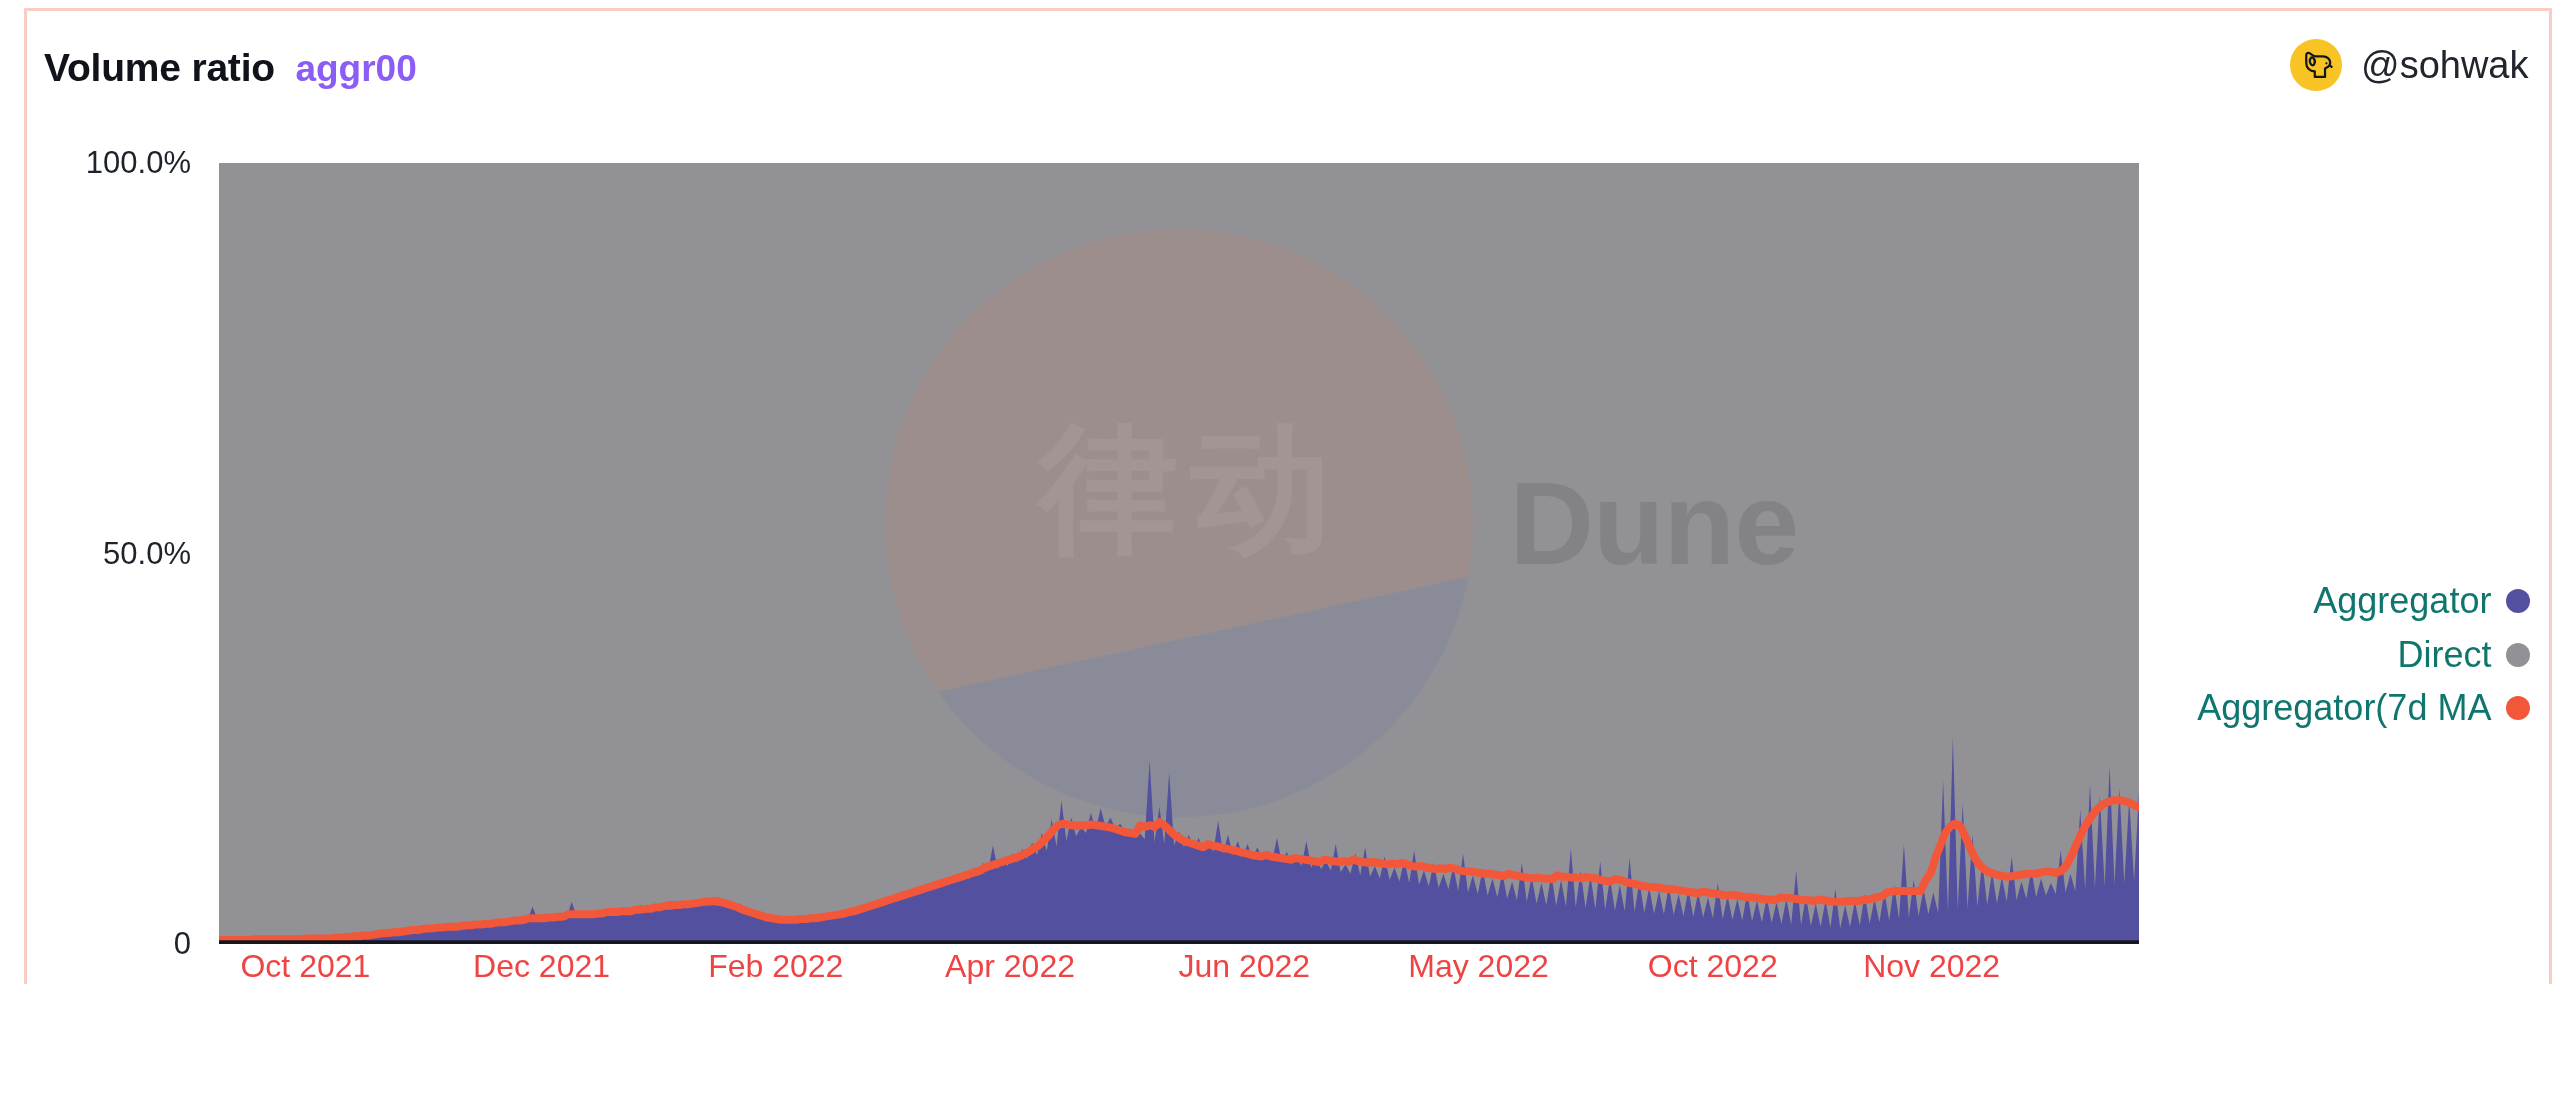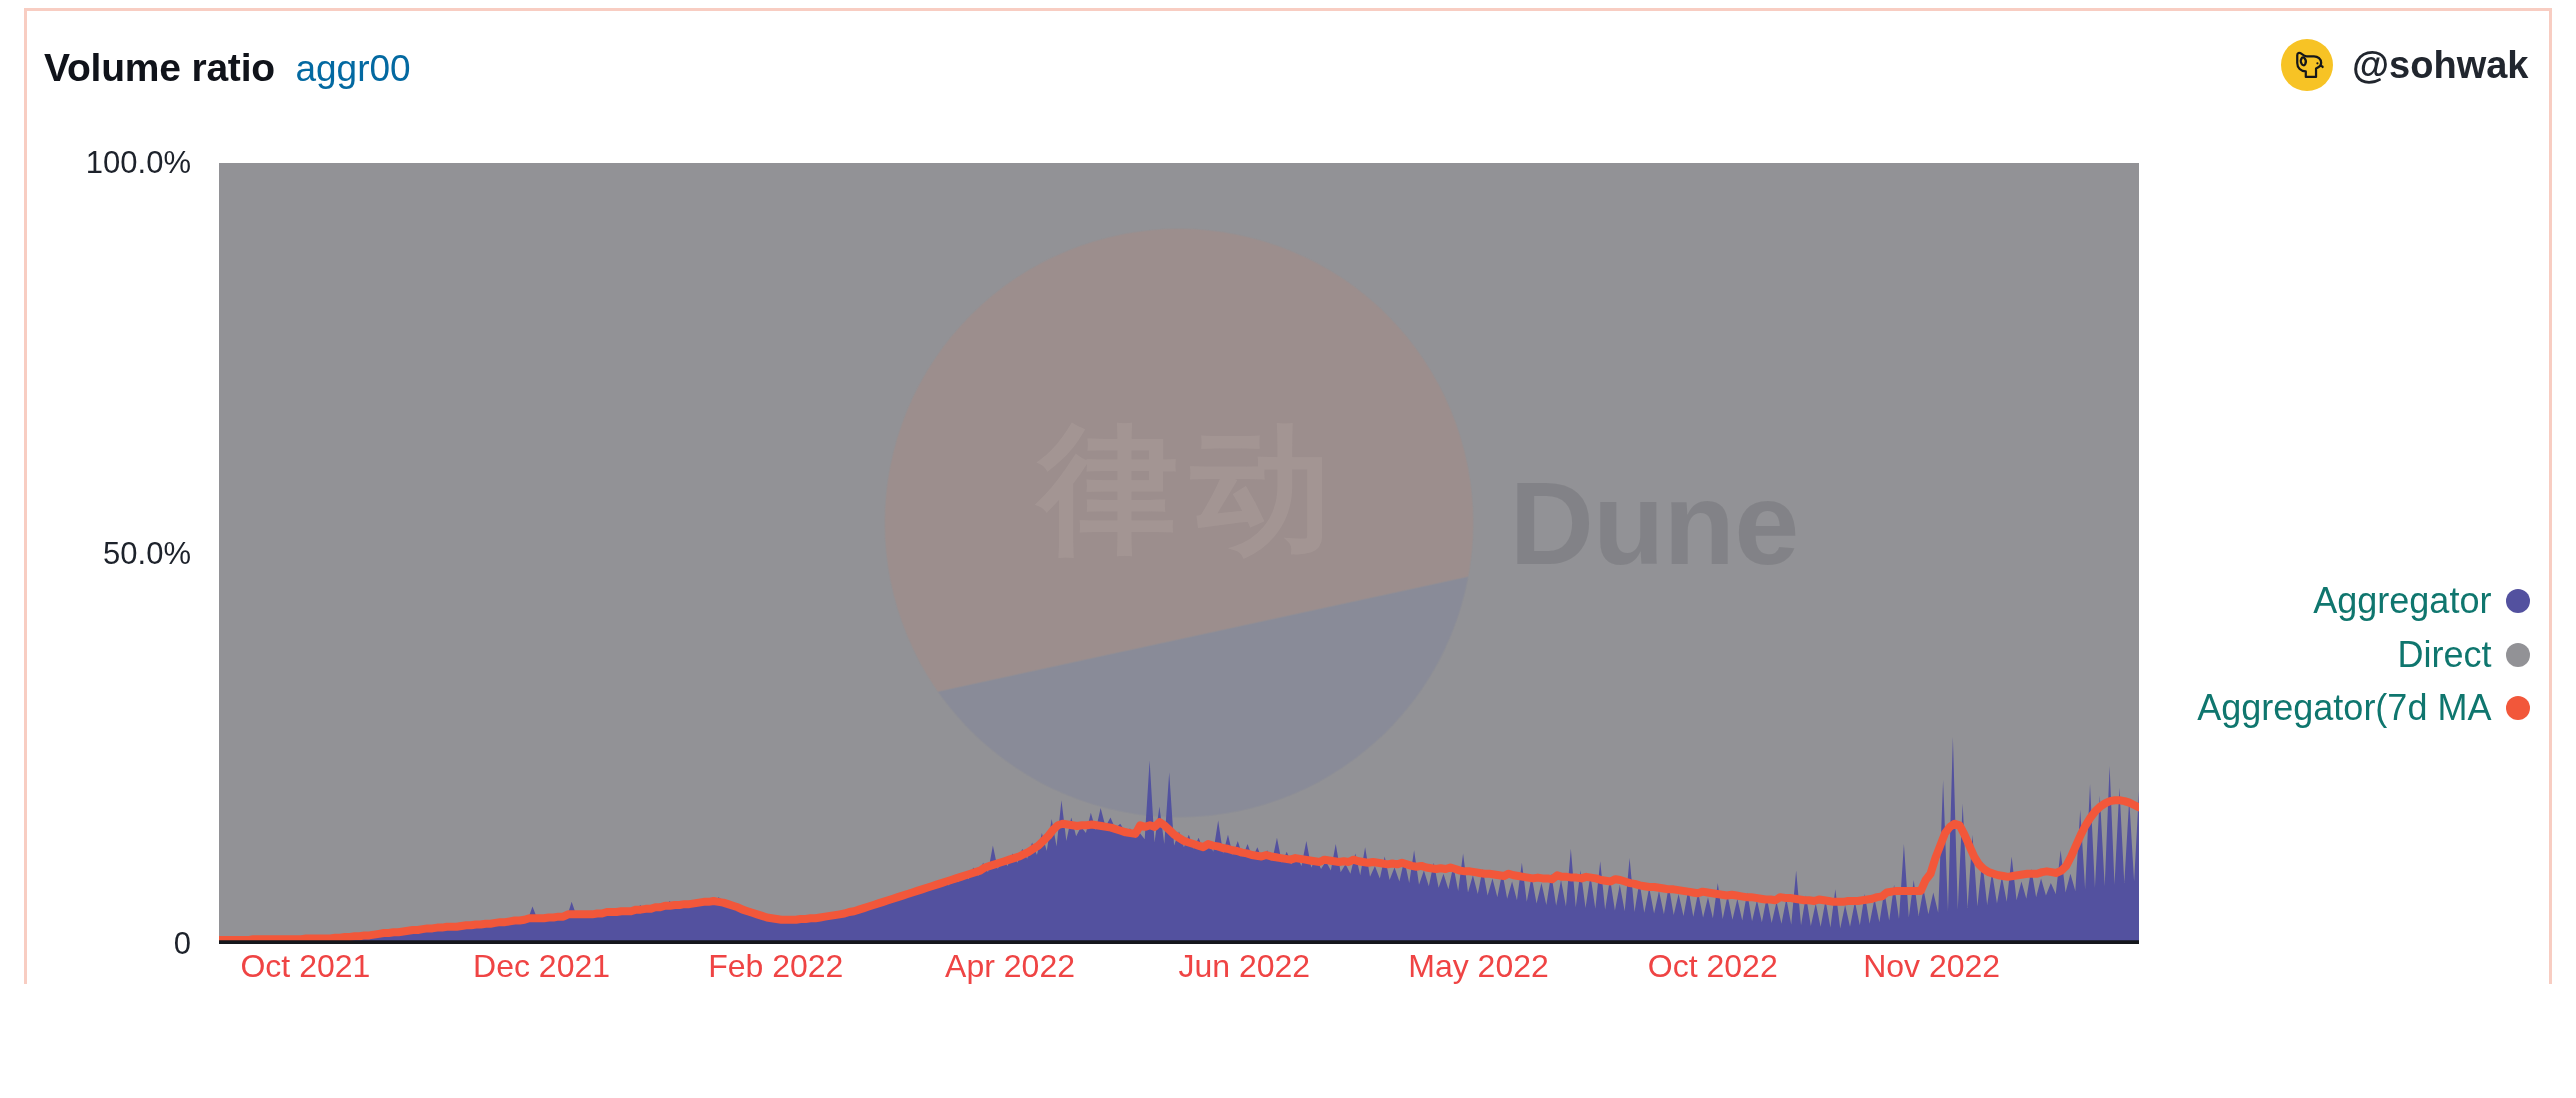--- a/index.html
+++ b/index.html
@@ -44,22 +44,22 @@
     white-space: nowrap;
   }
   .title-main {
     font-size: 39px;
     font-weight: 700;
     color: #10131a;
     letter-spacing: -0.2px;
   }
   .title-sub {
     font-size: 37px;
-    font-weight: 400;
-    color: #0369a1;
+    font-weight: 700;
+    color: #8b5cf6;
   }
   .user-group {
     position: absolute;
     right: 20.5px;
     top: 28px;
     display: flex;
     align-items: center;
     gap: 18.6px;
     white-space: nowrap;
   }
@@ -69,21 +69,21 @@
     border-radius: 50%;
     background: #f7c325;
     display: flex;
     align-items: center;
     justify-content: center;
     flex: none;
   }
   .avatar svg { display:block; }
   .user-handle {
     font-size: 38px;
-    font-weight: 700;
+    font-weight: 400;
     color: #21262e;
   }
   
   .plot-wrap {
     position: absolute;
     left: 0;
     top: 112px;
     width: 100%;
     height: 962px;
   }

